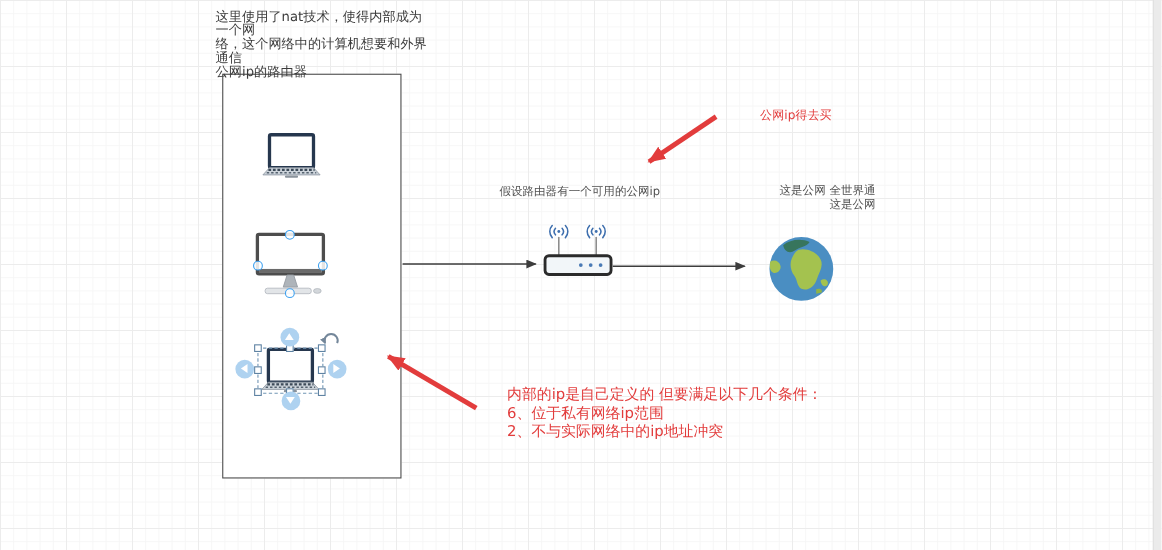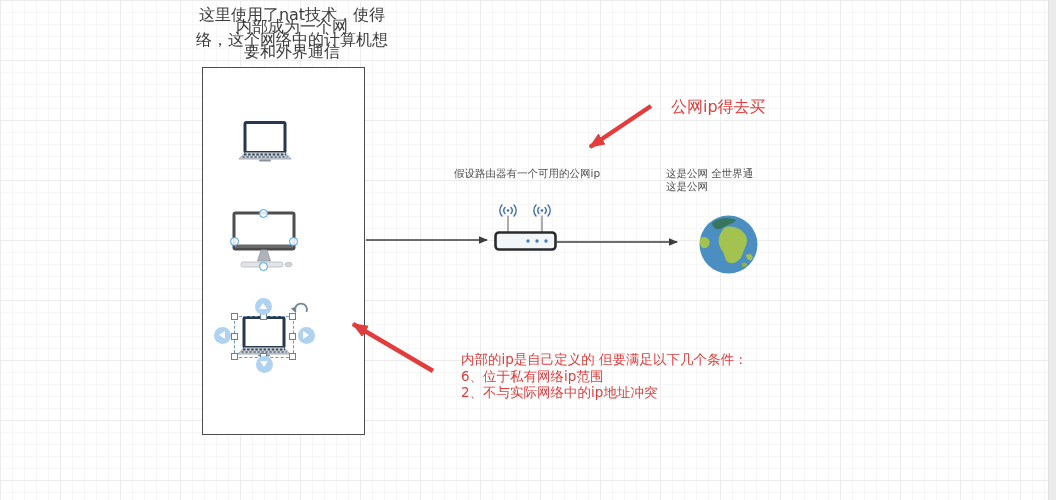--- a/index.html
+++ b/index.html
@@ -23,33 +23,33 @@
       linear-gradient(to right,#f6f6f6 1px,transparent 1px) 0 0 / 12px 12px,
       linear-gradient(to bottom,#f6f6f6 1px,transparent 1px) 0 0 / 12px 12px,
       #ffffff;
   }
   .abs{position:absolute;}
   .network-box{
     left:202px;top:67px;width:161px;height:366px;
     background:#fff;border:1.5px solid #4c4c4c;
   }
   .note-top{
-    left:196px;top:9px;width:192px;text-align:center;
-    font-size:16px;line-height:12.4px;color:var(--text-dark,#3b3b3b);
+    left:196px;top:9px;width:192px;text-align:left;
+    font-size:12px;line-height:12.4px;color:var(--text-dark,#3b3b3b);
   }
   .router-label{
     left:454px;top:167px;font-size:10.5px;color:var(--label-gray,#505050);
     white-space:nowrap;
   }
   .internet-label{
-    left:666px;top:167px;width:130px;text-align:left;
+    left:666px;top:167px;width:130px;text-align:right;
     font-size:10.5px;line-height:13px;color:var(--label-gray,#505050);
   }
   .buy-note{
-    left:671px;top:97px;font-size:16px;color:var(--annotation-red,#e23c3c);
+    left:691px;top:97px;font-size:11px;color:var(--annotation-red,#e23c3c);
     white-space:nowrap;
   }
   .internal-note{
     left:461px;top:351px;font-size:13.5px;line-height:16.5px;
     color:var(--annotation-red,#e23c3c);white-space:nowrap;
   }
   .scrollbar-v{
     right:0;top:0;width:7px;height:500px;background:#ebebeb;
     border-left:1px solid #e0e0e0;
   }
@@ -80,20 +80,21 @@
 </head>
 <body>
 
 <div class="canvas">
 
   <div class="abs network-box"></div>
 
   <div class="abs note-top">
     <div>这里使用了nat技术，使得内部成为一个网</div>
     <div>络，这个网络中的计算机想要和外界通信</div>
+    <div>公网ip的路由器</div>
   </div>
 
   <svg class="abs" style="left:235px;top:121px" width="60" height="42" viewBox="0 0 60 42">
     <rect x="10" y="1.5" width="40" height="30" rx="1.5" fill="#ffffff" stroke="#26374e" stroke-width="3"></rect>
     <polygon points="10,31.5 50,31.5 56,38 4,38" fill="#ccd3da" stroke="#8f98a3" stroke-width="0.8"></polygon>
     <line x1="9" y1="33.5" x2="51" y2="33.5" stroke="#3c4a58" stroke-width="2" stroke-dasharray="2.5,1.6"></line>
     <line x1="7.5" y1="36" x2="52.5" y2="36" stroke="#55626f" stroke-width="1.4" stroke-dasharray="2.2,1.8"></line>
     <rect x="24" y="38.6" width="12" height="2" rx="1" fill="#8a939c"></rect>
   </svg>
 

